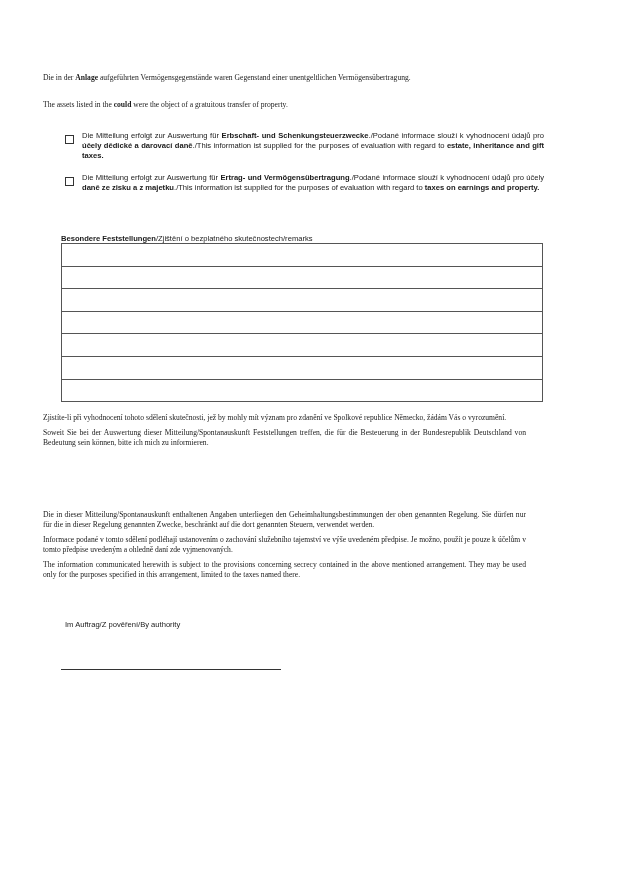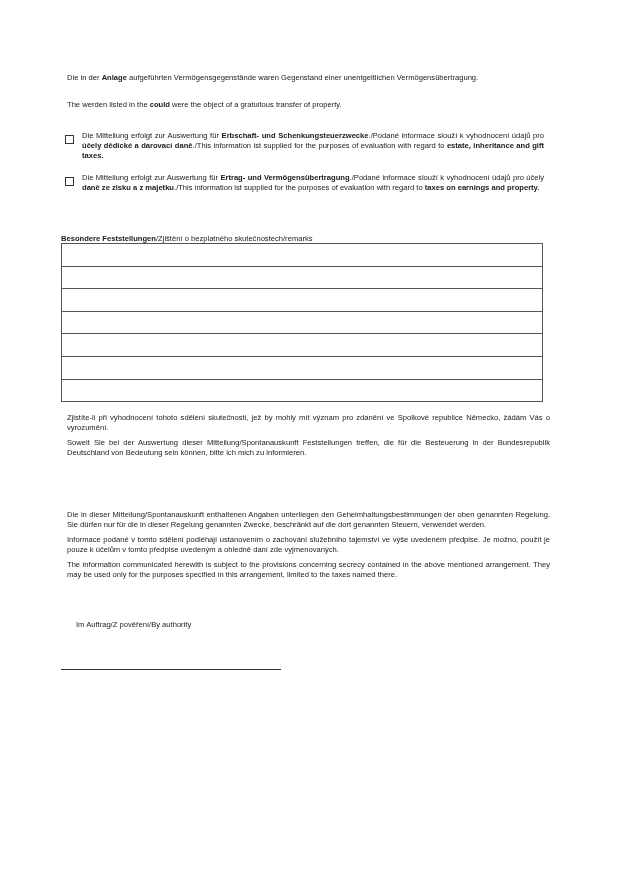--- a/index.html
+++ b/index.html
@@ -2,21 +2,21 @@
 <html><head>
 <meta charset="utf-8">
 <style>
   html, body { margin: 0; padding: 0; background: #ffffff; }
   body {
     width: 630px; height: 891px; position: relative; overflow: hidden;
     font-family: "Liberation Sans", sans-serif; color: #1a1a1a;
     font-size: 7.6px; line-height: 10px;
   }
   .page { position: absolute; left: 0; top: 0; width: 630px; height: 891px; }
-  .block { position: absolute; left: 67px; width: 483px; }
+  .block { position: absolute; left: 43px; width: 483px; font-family: Liberation Serif, serif; }
   p { margin: 0; }
   .just { text-align: justify; text-align-last: left; }
   b { font-weight: bold; }
 
   #intro-de { top: 73px; }
   #intro-en { top: 100px; }
 
   .check-row { position: absolute; left: 61px; width: 483px; }
   .check-row .box {
     position: absolute; left: 4px; top: 4px; width: 7px; height: 7px;
@@ -34,37 +34,37 @@
   #remarks-table td {
     height: 21.6px; border-top: 1px solid #555; padding: 0;
   }
   #remarks-table tr:first-child td { border-top: none; }
 
   #notice { top: 413px; }
   #notice p { margin-bottom: 5px; }
   #secrecy { top: 510px; }
   #secrecy p { margin-bottom: 5px; }
 
-  #authority { position: absolute; left: 61px; top: 620px; padding-left: 15px; }
+  #authority { position: absolute; left: 50px; top: 620px; padding-left: 15px; }
   #sign-line {
     position: absolute; left: 61px; top: 669px; width: 220px; height: 0;
     border-top: 1px solid #333;
   }
 </style>
 </head>
 <body>
 
 <div class="page">
 
   <div class="block just" id="intro-de">
     <p><span>Die in der </span><b>Anlage</b><span> aufgeführten Vermögensgegenstände waren Gegenstand einer unentgeltlichen Vermögensübertragung.</span></p>
   </div>
 
   <div class="block" id="intro-en">
-    <p><span>The werden listed in the </span><b>could</b><span> were the object of a gratuitous transfer of property.</span></p>
+    <p><span>The assets listed in the </span><b>could</b><span> were the object of a gratuitous transfer of property.</span></p>
   </div>
 
   <div class="check-row" id="check1">
     <span class="box"></span>
     <p class="txt just"><span>Die Mitteilung erfolgt zur Auswertung für </span><b>Erbschaft- und Schenkungsteuerzwecke</b><span>./Podané informace slouží k vyhodnocení údajů pro </span><b>účely dědické a darovací daně</b><span>./This information ist supplied for the purposes of evaluation with regard to </span><b>estate, inheritance and gift taxes.</b></p>
   </div>
 
   <div class="check-row" id="check2">
     <span class="box"></span>
     <p class="txt just"><span>Die Mitteilung erfolgt zur Auswertung für </span><b>Ertrag- und Vermögensübertragung</b><span>./Podané informace slouží k vyhodnocení údajů pro účely </span><b>daně ze zisku a z majetku</b><span>./This information ist supplied for the purposes of evaluation with regard to </span><b>taxes on earnings and property.</b></p>

